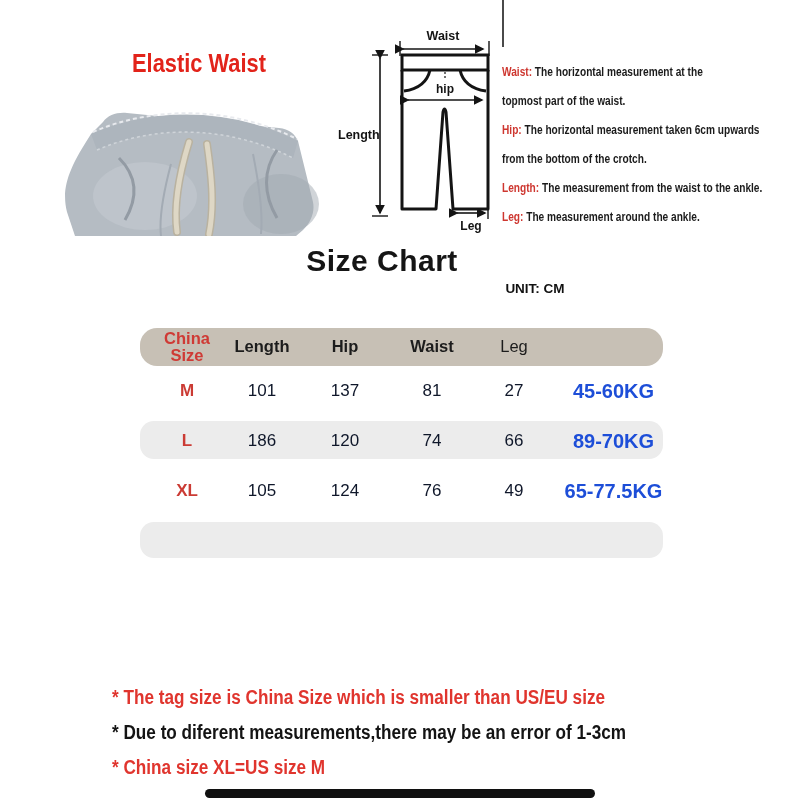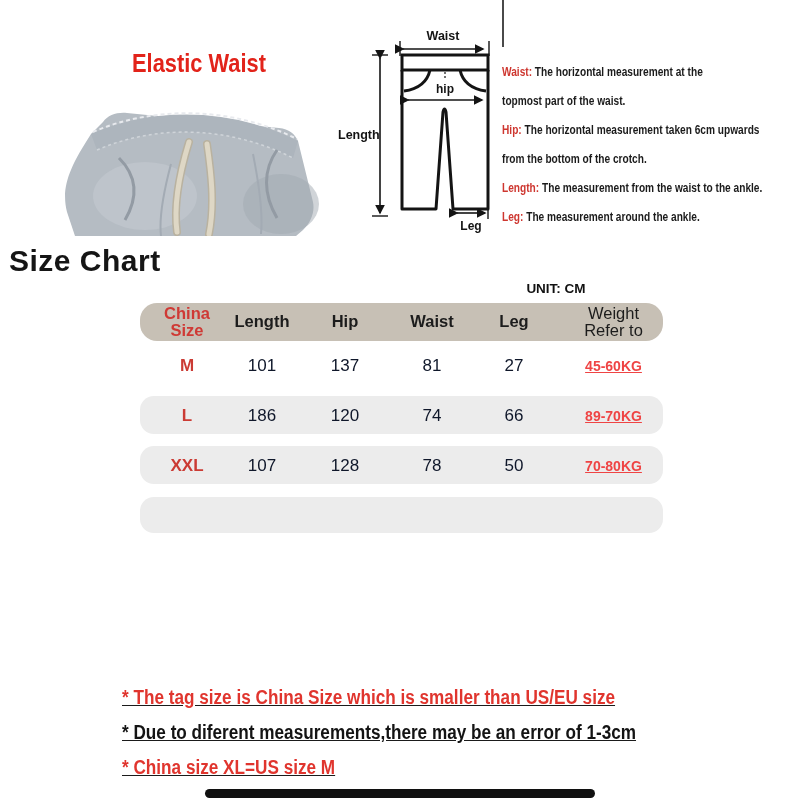--- a/index.html
+++ b/index.html
@@ -23,46 +23,45 @@
   .artifact-line{left:502px;top:0;width:2px;height:47px;background:#4a4a4a;}
   
   .defs{
     left:502px;top:57px;width:300px;font-size:13px;font-weight:bold;line-height:29px;
     transform:scaleX(.78);transform-origin:left top;
   }
   .defs p{margin:0;white-space:nowrap;}
   .defs .term{color:#ce3730;}
   
   .chart-title{
-    left:0;top:244px;width:764px;text-align:left;font-size:30px;font-weight:bold;color:#151515;
+    left:0;top:244px;width:764px;text-align:center;font-size:30px;font-weight:bold;color:#151515;
     letter-spacing:.5px;
-    padding-left:9px;
   }
-  .unit{left:476px;top:281px;width:160px;text-align:center;font-size:13.5px;font-weight:bold;color:#111;}
+  .unit{left:455px;top:281px;width:160px;text-align:center;font-size:13.5px;font-weight:bold;color:#111;}
   .size-table{left:140px;top:303px;width:523px;}
   .t-header{
     display:grid;grid-template-columns:94px 56px 110px 64px 100px 99px;height:38px;
-    background:var(--header-bg);border-radius:17px;align-items:center;
+    background:var(--header-bg);border-radius:17px;align-items:center;margin-top:25px;
   }
   .t-header .cell{text-align:center;font-size:16.5px;font-weight:bold;color:#1c1c1c;line-height:1.05;}
   .t-header .cell.first span{display:inline-block;max-width:52px;color:#cf3a35;}
   .t-header .cell:last-child span{display:inline-block;max-width:72px;font-weight:normal;}
   .t-row{
     display:grid;grid-template-columns:94px 56px 110px 64px 100px 99px;height:50px;
     align-items:center;text-align:center;font-size:17px;position:relative;
   }
   .t-row .cell{position:relative;z-index:1;color:#0f172a;}
   .t-row .cell.accent{color:#cb3b34;font-weight:bold;}
-  .t-row .cell.weight{font-size:14px;font-weight:bold;color:#ef4444;text-decoration:underline;}
+  .t-row .cell.weight{font-size:20px;font-weight:bold;color:#1d4ed8;}
   .t-row.striped::before{
     content:"";position:absolute;left:0;right:0;top:5px;bottom:7px;background:var(--stripe);border-radius:14px;
   }
   .t-empty{height:36px;margin-top:6px;background:var(--stripe);border-radius:14px;}
   
-  .notes{left:122px;top:686px;width:660px;text-decoration:underline;}
+  .notes{left:112px;top:686px;width:660px;}
   .notes p{
     margin:0 0 12px;font-size:19.5px;font-weight:bold;white-space:nowrap;
     transform:scaleX(.88);transform-origin:left center;
   }
   .notes p.red{color:#e0352e;}
   .notes p.black{color:#141414;}
   
   .home-indicator{left:205px;top:789px;width:390px;height:9px;background:#101010;border-radius:5px;}
 </style>
 </head>
@@ -126,46 +125,45 @@
 <div class="abs chart-title">Size Chart</div>
 <div class="abs unit">UNIT: CM</div>
 
 <div class="abs size-table">
   <div class="t-header">
       <div class="cell first"><span>China Size</span></div>
       <div class="cell"><span>Length</span></div>
       <div class="cell"><span>Hip</span></div>
       <div class="cell"><span>Waist</span></div>
       <div class="cell"><span>Leg</span></div>
-      <div class="cell"><span>Weight Refer to</span></div>
     </div>
   <div>
       <div class="t-row">
         <div class="cell accent">M</div>
         <div class="cell">101</div>
         <div class="cell">137</div>
         <div class="cell">81</div>
         <div class="cell">27</div>
         <div class="cell weight">45-60KG</div>
       </div>
       <div class="t-row striped">
         <div class="cell accent">L</div>
         <div class="cell">186</div>
         <div class="cell">120</div>
         <div class="cell">74</div>
         <div class="cell">66</div>
         <div class="cell weight">89-70KG</div>
       </div>
-      <div class="t-row striped">
-        <div class="cell accent">XXL</div>
-        <div class="cell">107</div>
-        <div class="cell">128</div>
-        <div class="cell">78</div>
-        <div class="cell">50</div>
-        <div class="cell weight">70-80KG</div>
+      <div class="t-row">
+        <div class="cell accent">XL</div>
+        <div class="cell">105</div>
+        <div class="cell">124</div>
+        <div class="cell">76</div>
+        <div class="cell">49</div>
+        <div class="cell weight">65-77.5KG</div>
       </div>
     </div>
   <div class="t-empty"></div>
 </div>
 
 <div class="abs notes">
     <p class="red">* The tag size is China Size which is smaller than US/EU size</p>
     <p class="black">* Due to diferent measurements,there may be an error of 1-3cm</p>
     <p class="red">* China size XL=US size M</p>
   </div>

